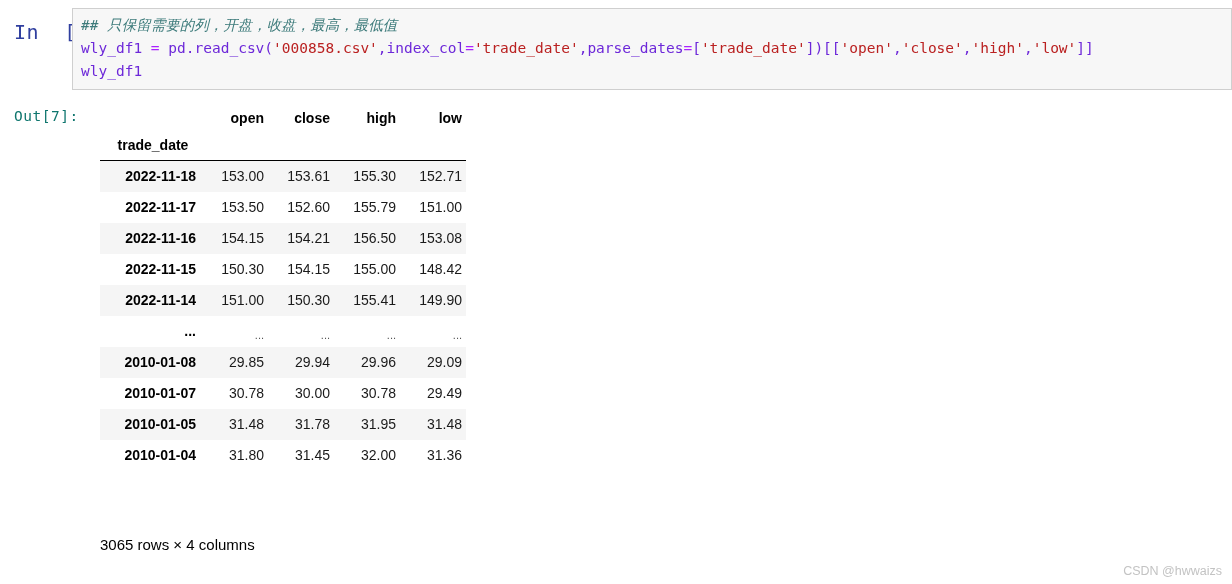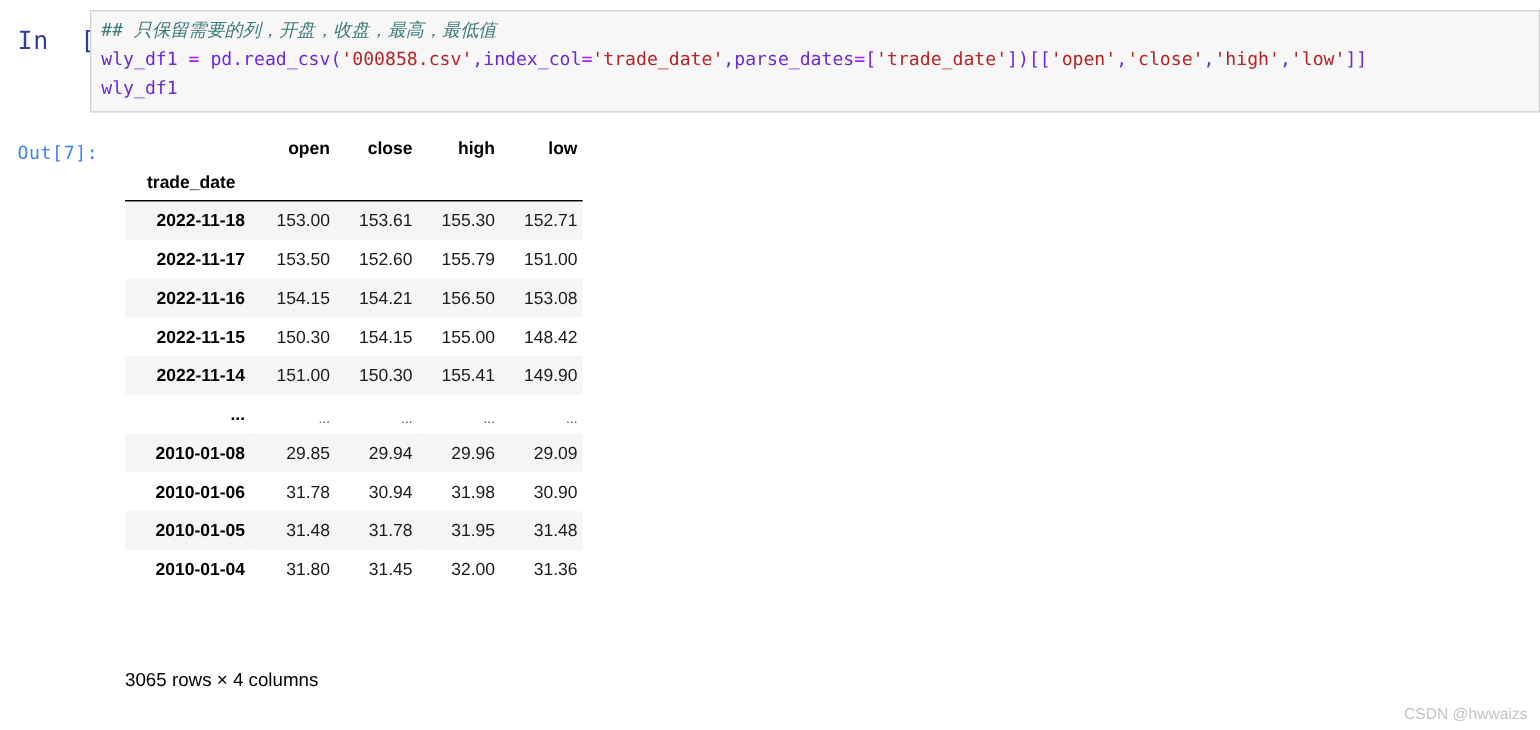--- a/index.html
+++ b/index.html
@@ -63,22 +63,22 @@
   
   .cell-output {
     position: absolute;
     left: 0;
     top: 96px;
     width: 1232px;
   }
   .prompt-out {
     position: absolute;
     left: 14px;
-    top: 19px;
-    color: #3b82f6;
+    top: 12px;
+    color: #0f766e;
     font-family: "DejaVu Sans Mono", monospace;
     font-size: 14.5px;
     letter-spacing: 0.5px;
     white-space: pre;
   }
   .df-wrap {
     position: absolute;
     left: 100px;
     top: 10px;
   }
@@ -245,25 +245,25 @@
             <td>...</td>
           </tr>
           <tr>
             <th>2010-01-08</th>
             <td>29.85</td>
             <td>29.94</td>
             <td>29.96</td>
             <td>29.09</td>
           </tr>
           <tr>
-            <th>2010-01-06</th>
-            <td>31.78</td>
-            <td>30.94</td>
-            <td>31.98</td>
-            <td>30.90</td>
+            <th>2010-01-07</th>
+            <td>30.78</td>
+            <td>30.00</td>
+            <td>30.78</td>
+            <td>29.49</td>
           </tr>
           <tr>
             <th>2010-01-05</th>
             <td>31.48</td>
             <td>31.78</td>
             <td>31.95</td>
             <td>31.48</td>
           </tr>
           <tr>
             <th>2010-01-04</th>

